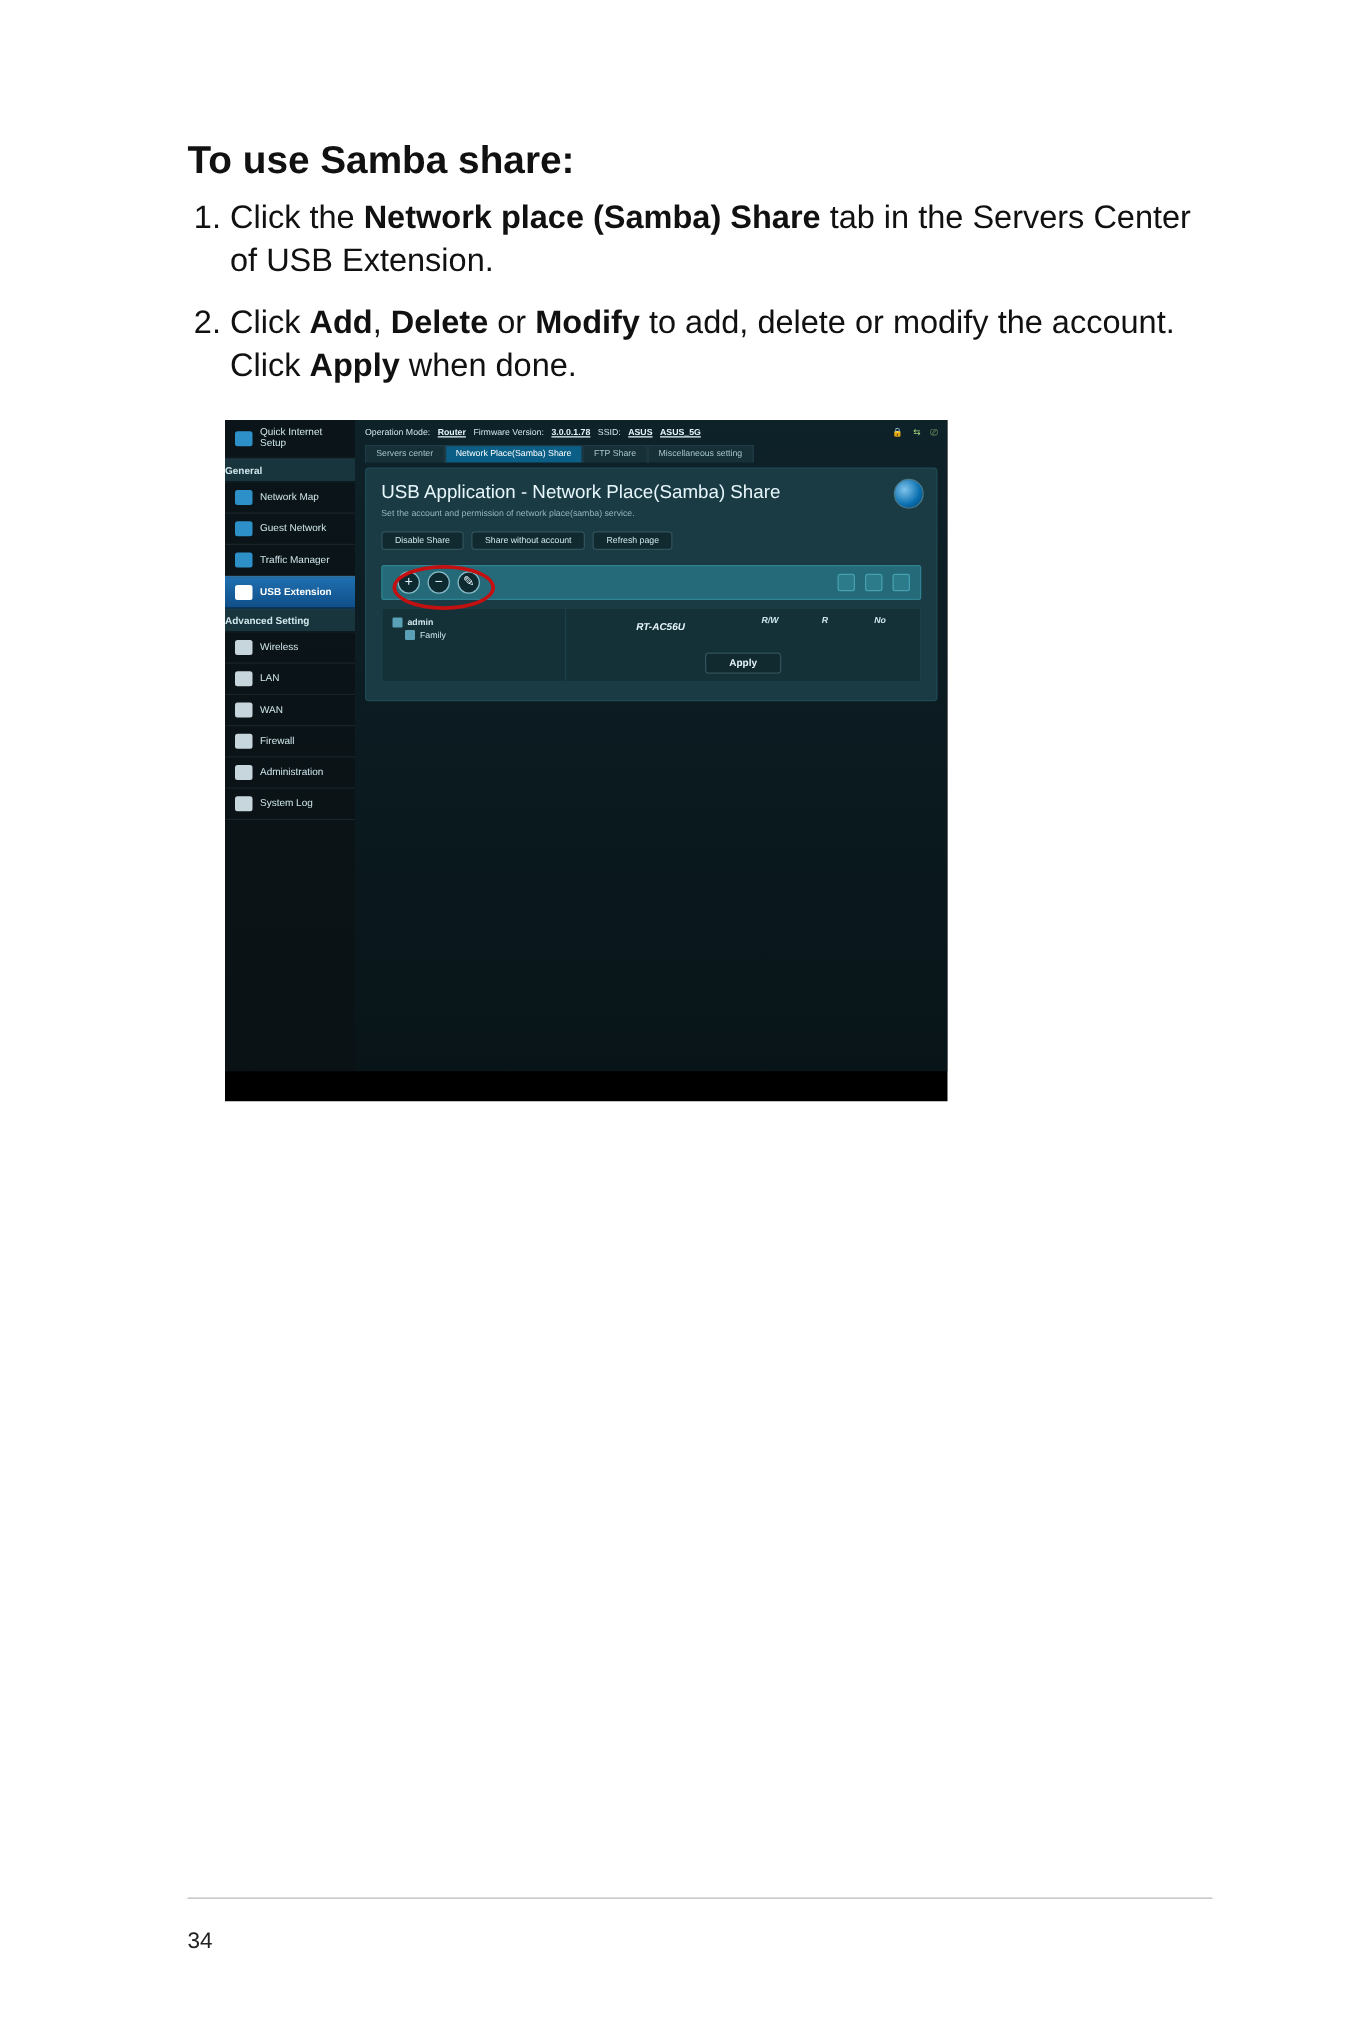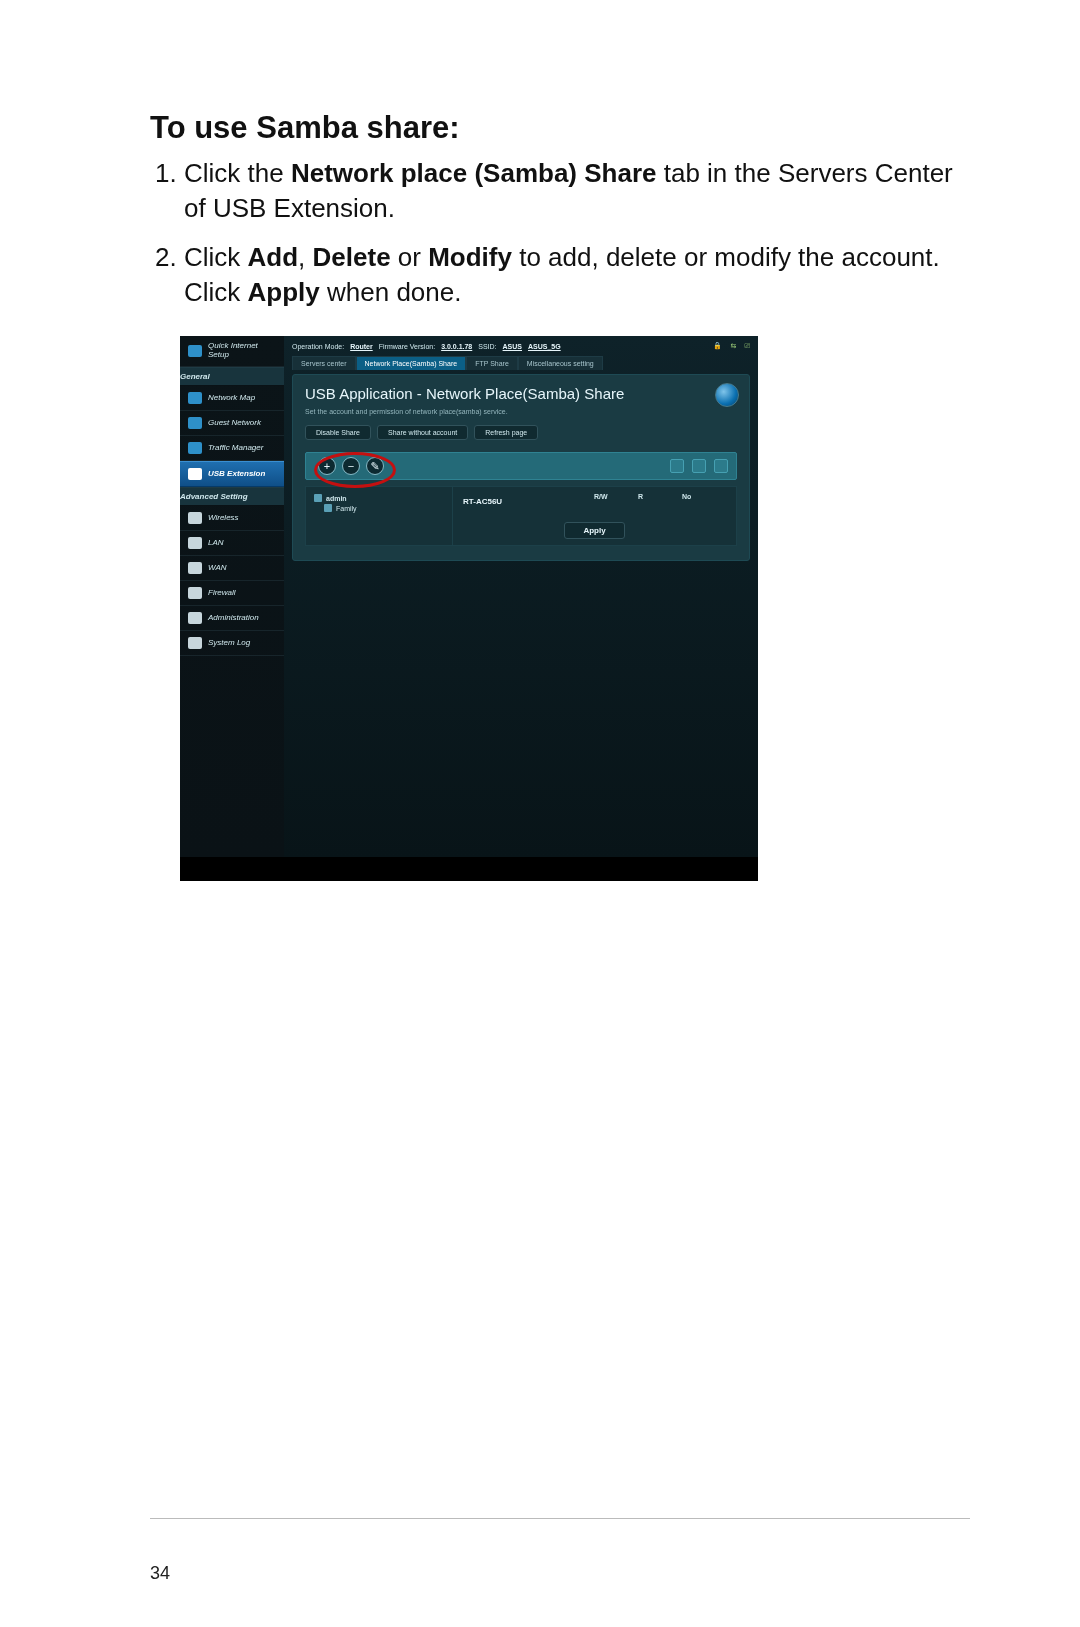--- a/index.html
+++ b/index.html
@@ -3,34 +3,34 @@
 <meta charset="utf-8">
 <style>
   html,body{margin:0;padding:0;background:#fff;font-family:"Segoe UI","Helvetica Neue",Arial,sans-serif;color:#111;}
   .page{width:1080px;height:1627px;box-sizing:border-box;padding:110px 110px 60px 150px;position:relative;}
   h2.section-title{color:#1aa6e6;font-weight:700;font-size:31px;margin:0 0 28px 0;letter-spacing:.2px;}
   p.intro{font-size:26px;line-height:1.35;margin:0 0 26px 0;}
   .sub-head{font-weight:700;font-size:31px;margin:0 0 10px 0;}
   ol.steps{font-size:26px;line-height:1.35;margin:0 0 26px 0;padding-left:34px;}
   ol.steps li{margin-bottom:14px;}
   b{font-weight:700;}
-  .page-num{position:absolute;left:150px;bottom:43px;font-size:18px;color:#222;}
+  .page-num{position:absolute;left:150px;bottom:64px;font-size:18px;color:#222;}
   hr.footer-rule{position:absolute;left:150px;right:110px;bottom:100px;border:none;border-top:1px solid #bbb;}
 
   
   .shot{width:578px;height:545px;background:#000;margin-left:30px;font-family:Arial,sans-serif;color:#cfe7ec;position:relative;overflow:hidden;}
   .topbar{height:24px;background:linear-gradient(#1b2226,#0e1418);display:flex;align-items:center;font-size:8px;color:#cfe7ec;}
   .brand{font-weight:800;font-style:italic;color:#eaf6ff;letter-spacing:.5px;padding:0 10px;}
   .top-btn{background:#2a3a40;border:1px solid #4a5b62;padding:2px 14px;border-radius:2px;margin-left:22px;color:#cfe7ec;font-size:8px;}
   .top-right{margin-left:auto;display:flex;align-items:center;gap:6px;padding-right:8px;}
   .lang{background:#dbe6ea;color:#0a2a53;border:1px solid #7a8a90;padding:1px 8px;font-size:8px;display:inline-flex;align-items:center;gap:8px;}
   .lang .tri{width:0;height:0;border-left:4px solid transparent;border-right:4px solid transparent;border-top:5px solid #0a2a53;}
 
   .body-wrap{display:flex;height:calc(100% - 24px);}
-  .sidebar{width:104px;background:linear-gradient(#0b1418,#0a1216);display:flex;flex-direction:column;font-size:8px;font-style:italic;}
+  .sidebar{width:104px;background:linear-gradient(#0b1418,#0a1216);display:flex;flex-direction:column;font-size:8px;}
   .side-block{padding:6px 6px 6px 8px;border-bottom:1px solid #17252b;display:flex;align-items:center;gap:6px;color:#cfe7ec;}
   .side-sep{background:#18343d;text-align:left;font-weight:700;color:#cfe7ec;padding:4px 0;font-size:8px;border-top:1px solid #1e3b45;border-bottom:1px solid #0a1216;}
   .side-icon{width:14px;height:12px;background:#2e90c9;border-radius:2px;flex:0 0 14px;}
   .side-icon.wrench{background:#c7d6dc;}
   .side-item{cursor:default;}
   .side-item.active{background:linear-gradient(#1f6fb0,#0f4f88);color:#fff;font-weight:700;border-top:1px solid #3a8fd1;border-bottom:1px solid #063a68;}
   .side-item.active .side-icon{background:#fff;}
 
   .main{flex:1;background:linear-gradient(#0e2229,#081418);position:relative;padding:6px 8px;}
   .info-row{font-size:7px;color:#cfe7ec;display:flex;align-items:center;gap:6px;white-space:nowrap;}
@@ -54,21 +54,21 @@
   .mini-icons{margin-left:auto;display:flex;gap:8px;}
   .mi{width:12px;height:12px;background:#2c7b8b;border:1px solid #46a0b2;border-radius:2px;}
 
   .grid-area{margin-top:6px;background:#153138;border:1px solid #1c4049;display:flex;font-size:7px;}
   .tree{width:130px;border-right:1px solid #1c4049;padding:6px 8px;}
   .tree-item{display:flex;align-items:center;gap:4px;color:#cfe7ec;padding:1px 0;}
   .tree-ico{width:8px;height:8px;background:#5aa0b6;border-radius:1px;}
   .content-col{flex:1;padding:6px 10px;}
   .cols{display:flex;font-size:7px;color:#cfe7ec;font-weight:700;}
   .cols > div:nth-child(1){flex:1;}
-  .cols > div{width:44px;}
+  .cols > div{width:44px;text-align:center;font-style:italic;}
   .device-row{margin-top:4px;font-size:8px;font-weight:700;color:#e7f6fb;}
   .apply-wrap{text-align:center;margin-top:16px;}
   .apply-btn{display:inline-block;font-size:8px;font-weight:700;background:#102a30;border:1px solid #31525b;color:#e7f6fb;padding:3px 18px;border-radius:3px;}
 </style>
 </head>
 <body>
 
 <div class="page">
   <p class="sub-head">To use Samba share:</p>
   <ol class="steps">

